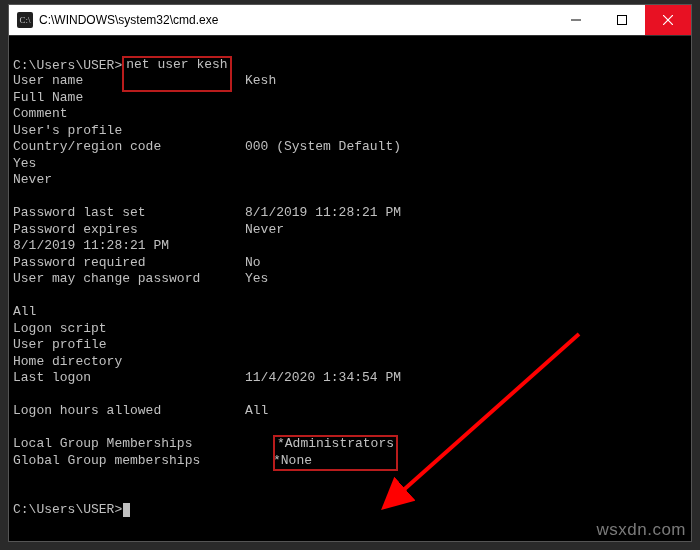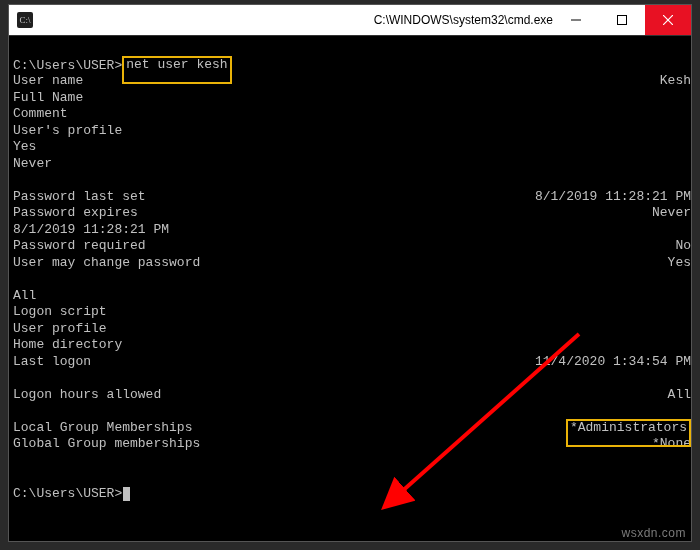--- a/index.html
+++ b/index.html
@@ -34,21 +34,20 @@
     background: #202020;
     border-radius: 2px;
     display: flex; align-items: center; justify-content: center;
     color: #ccc; font-size: 9px; font-family: Consolas;
   }
   .titlebar .title {
     flex: 1;
     font-family: 'Segoe UI', sans-serif;
     font-size: 12px;
     color: #000;
-    text-align: right;
   }
   .titlebar .btn {
     width: 46px; height: 30px;
     display: flex; align-items: center; justify-content: center;
     color: #000;
   }
   .titlebar .btn.close { background: #e81123; color: #fff; }
   .titlebar .btn svg { width: 10px; height: 10px; }
   .terminal {
     flex: 1;
@@ -56,29 +55,29 @@
     color: #c0c0c0;
     font-size: 13px;
     line-height: 16.5px;
     padding: 4px 0 0 4px;
     overflow: hidden;
     position: relative;
     border-top: 1px solid #333;
   }
   .line { white-space: pre; height: 16.5px; }
   .hl-cmd, .hl-admin {
-    border: 2px solid #eab308;
+    border: 2px solid #b91c1c;
     padding: 0 2px;
     display: inline-block;
     line-height: 14px;
-    height: 28px;
+    height: 36px;
     position: relative;
     top: -1px;
   }
-  .kv { display: flex; justify-content: space-between; }
+  .kv { display: flex; }
   .kv .k { width: 232px; flex-shrink: 0; }
   .kv .v { }
   .prompt-cursor {
     display: inline-block;
     width: 7px; height: 14px;
     background: #c0c0c0;
     vertical-align: text-bottom;
     margin-left: 1px;
   }
   .arrow {
@@ -87,21 +86,21 @@
     left: 370px;
     top: 288px;
     width: 220px;
     height: 210px;
   }
   .watermark {
     position: absolute;
     right: 14px; bottom: 10px;
     color: #7a7a7a;
     font-family: 'Segoe UI', sans-serif;
-    font-size: 12px;
+    font-size: 17px;
     letter-spacing: .5px;
   }
 </style>
 </head>
 <body>
 
 <div class="window">
 
   <div class="titlebar">
     <div class="icon">C:\</div>
@@ -126,20 +125,21 @@
 
   <div class="terminal">
     <div class="line"> </div>
     <div class="line"><span>C:\Users\USER&gt;</span><span class="hl-cmd">net user kesh</span></div>
 
     <div>
         <div class="line kv"><span class="k">User name</span><span class="v">Kesh</span></div>
         <div class="line kv"><span class="k">Full Name</span><span class="v"></span></div>
         <div class="line kv"><span class="k">Comment</span><span class="v"></span></div>
         <div class="line kv"><span class="k">User's profile</span><span class="v"></span></div>
+        <div class="line kv"><span class="k">Country/region code</span><span class="v">000 (System Default)</span></div>
         <div class="line kv"><span class="v">Yes</span></div>
         <div class="line kv"><span class="v">Never</span></div>
       </div>
     <div class="line"> </div>
     <div>
         <div class="line kv"><span class="k">Password last set</span><span class="v">8/1/2019 11:28:21 PM</span></div>
         <div class="line kv"><span class="k">Password expires</span><span class="v">Never</span></div>
         <div class="line kv"><span class="v">8/1/2019 11:28:21 PM</span></div>
         <div class="line kv"><span class="k">Password required</span><span class="v">No</span></div>
         <div class="line kv"><span class="k">User may change password</span><span class="v">Yes</span></div>

